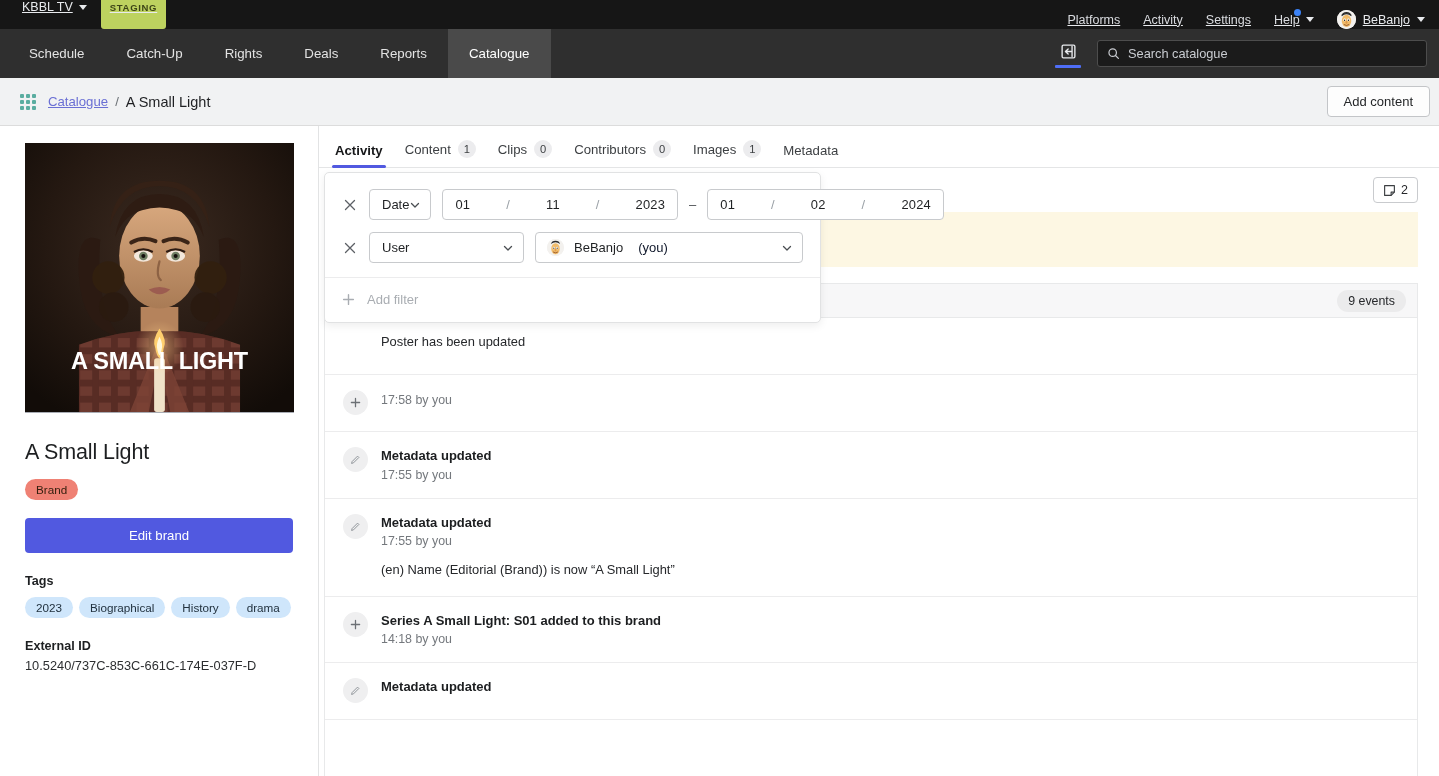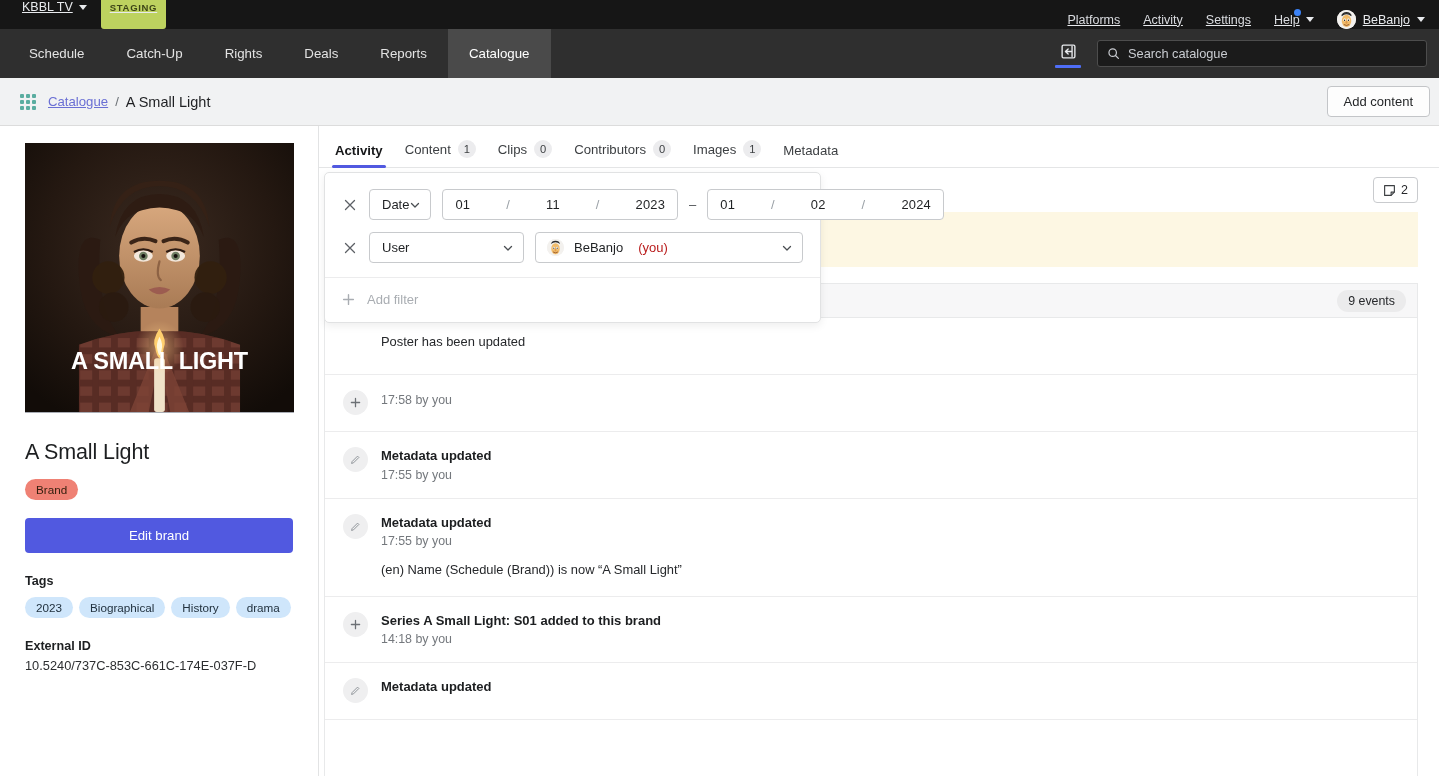--- a/index.html
+++ b/index.html
@@ -301,21 +301,21 @@
   .sel {
     border: 1px solid #c8cacd; border-radius: 4px;
     height: 31px; display: flex; align-items: center;
     padding: 0 9px 0 12px; font-size: 13px; color: #1f2123;
     background: #fff; cursor: pointer;
   }
   .sel .chev { margin-left: auto; color: #4a4e52; }
   .sel-type { width: 155px; }
   .sel-user { flex: 1; gap: 10px; padding-left: 11px; }
   .sel-user .avatar-sm { width: 17px; height: 17px; }
-  .muted-you { color: #b91c1c; margin-left: 5px; }
+  .muted-you { color: #0f172a; margin-left: 5px; }
   .date-in {
     border: 1px solid #c8cacd; border-radius: 4px;
     height: 31px; display: flex; align-items: center;
     padding: 0 12px; font-size: 12.9px; color: #1f2123;
     background: #fff; cursor: text; letter-spacing: 0.2px; gap: 32px;
   }
   .date-in .sl { color: #9aa0a6; margin: 0 4px; }
   .dash { color: #4a4e52; font-size: 13px; }
   .fp-add {
     border-top: 1px solid #ececed;
@@ -598,21 +598,21 @@
 
       <div class="feed-item">
         <div class="ic">
           <svg width="11" height="11" viewBox="0 0 14 14" aria-hidden="true">
             <path d="M2 12 L2.7 9.6 L9.6 2.7 L11.3 4.4 L4.4 11.3 Z" fill="none" stroke="#8b9096" stroke-width="1.2" stroke-linejoin="round"></path>
           </svg>
         </div>
         <div class="fi-body">
           <div class="fi-title">Metadata updated</div>
           <div class="fi-meta">17:55 by you</div>
-          <div class="fi-detail">(en) Name (Schedule (Brand)) is now “A Small Light”</div>
+          <div class="fi-detail">(en) Name (Editorial (Brand)) is now “A Small Light”</div>
         </div>
       </div>
 
       <div class="feed-item">
         <div class="ic">
           <svg width="11" height="11" viewBox="0 0 12 12" aria-hidden="true">
             <path d="M6 1.5 V10.5 M1.5 6 H10.5" stroke="#6c7075" stroke-width="1.4" stroke-linecap="round"></path>
           </svg>
         </div>
         <div class="fi-body">

